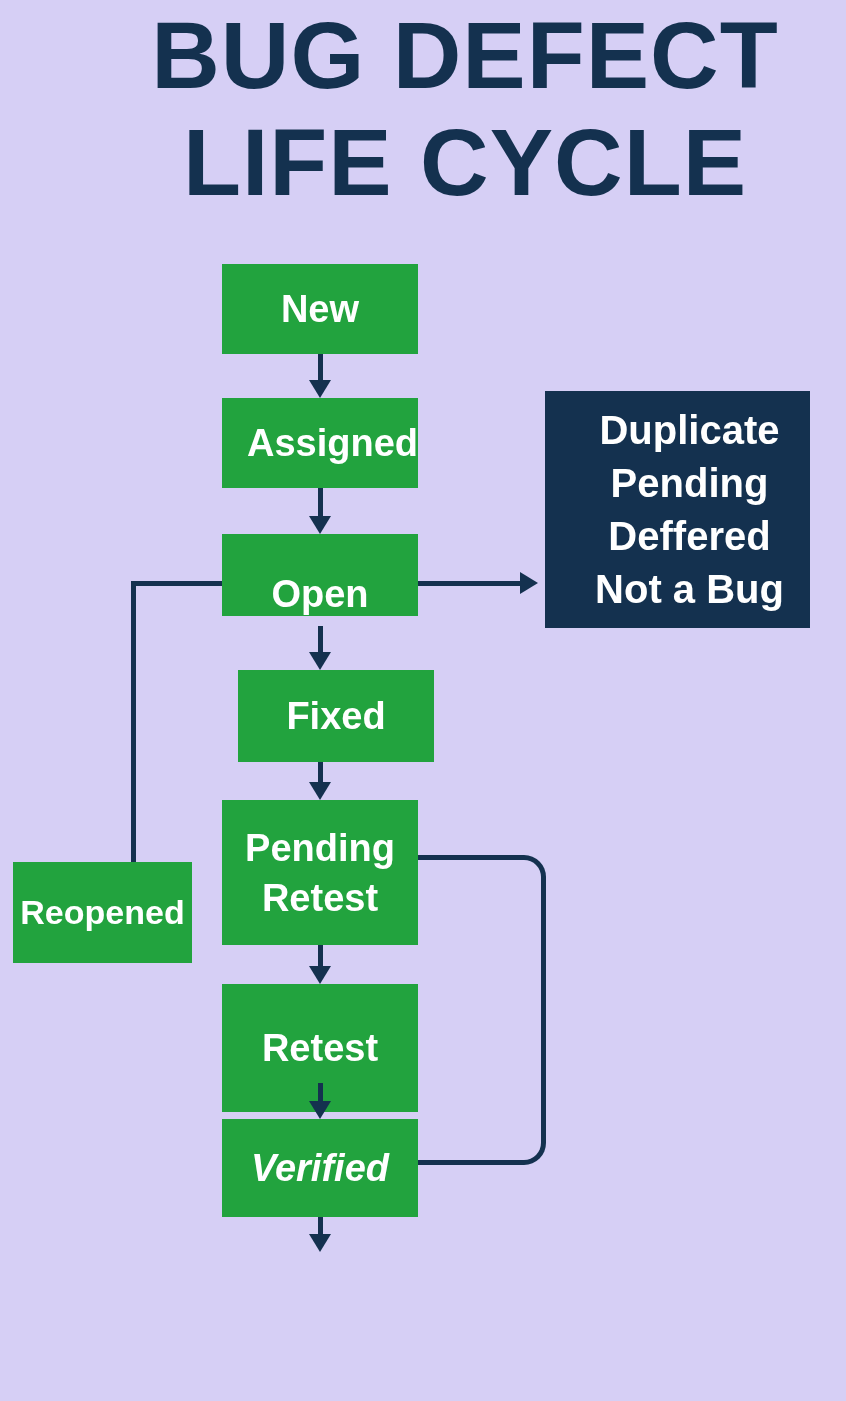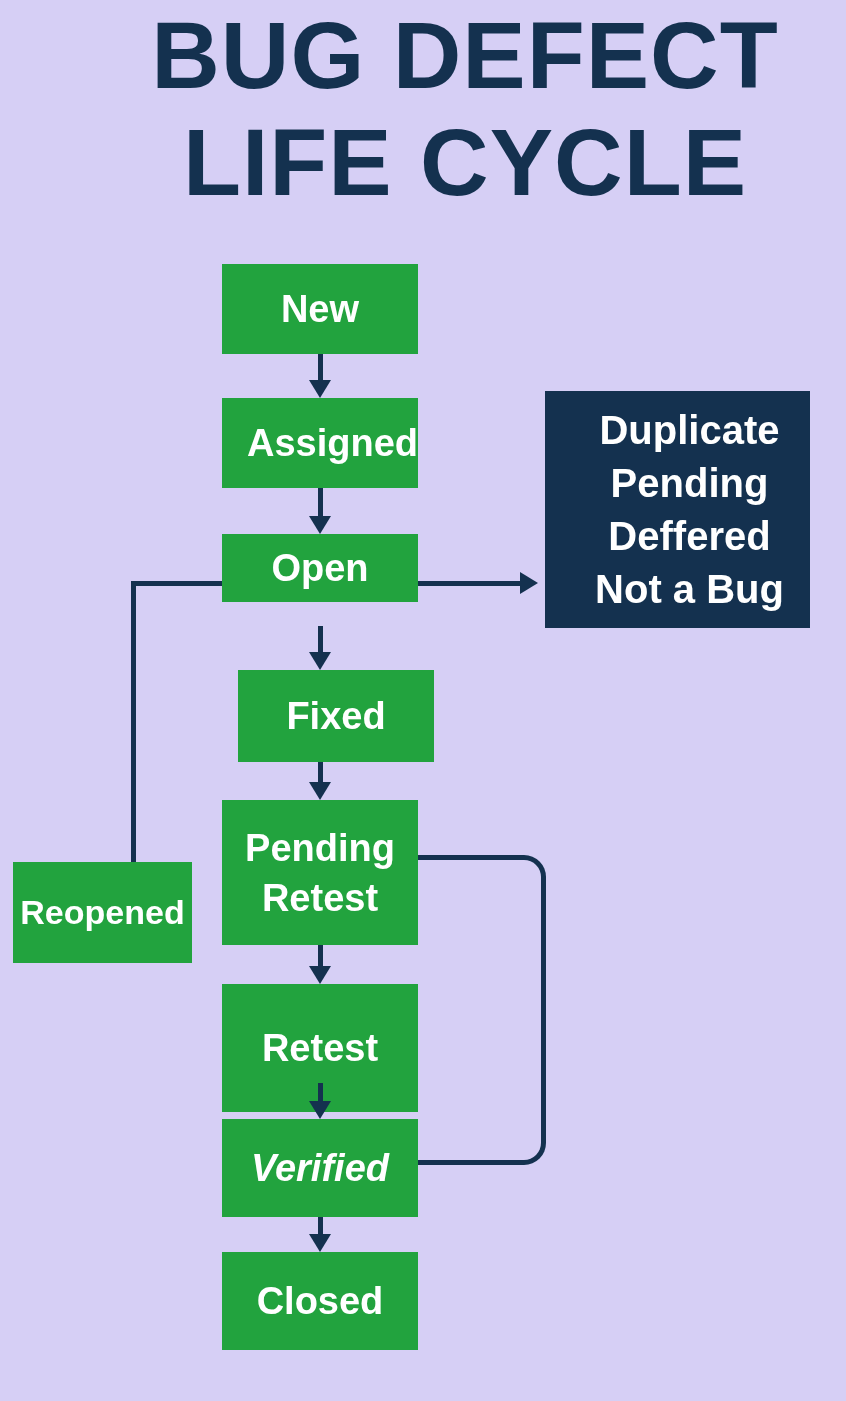--- a/index.html
+++ b/index.html
@@ -104,37 +104,34 @@
     <div>BUG DEFECT</div>
     <div>LIFE CYCLE</div>
   </div>
 
   <div class="node main" style="top:264px;height:90px;">
     <span>New</span>
   </div>
   <div class="node main" style="top:398px;height:90px;justify-content:flex-end;">
     <span>Assigned</span>
   </div>
-  <div class="node main" style="top:534px;height:68px;">
+  <div class="node main" style="top:534px;height:82px;align-items:flex-end;">
     <span>Open</span>
   </div>
   <div class="node main" style="top:670px;height:92px;margin-left:16px;">
     <span>Fixed</span>
   </div>
   <div class="node main wrap" style="top:800px;height:145px;">
     <span>Pending Retest</span>
   </div>
   <div class="node main" style="top:984px;height:128px;">
     <span>Retest</span>
   </div>
   <div class="node main" style="top:1119px;height:98px;font-style:italic;">
     <span>Verified</span>
-  </div>
-  <div class="node main" style="top:1252px;height:98px;">
-    <span>Closed</span>
   </div>
 
   <div class="node reopened">
     <span>Reopened</span>
   </div>
 
   <div class="terminal-box">
     <div>Duplicate</div>
     <div>Pending</div>
     <div>Deffered</div>

